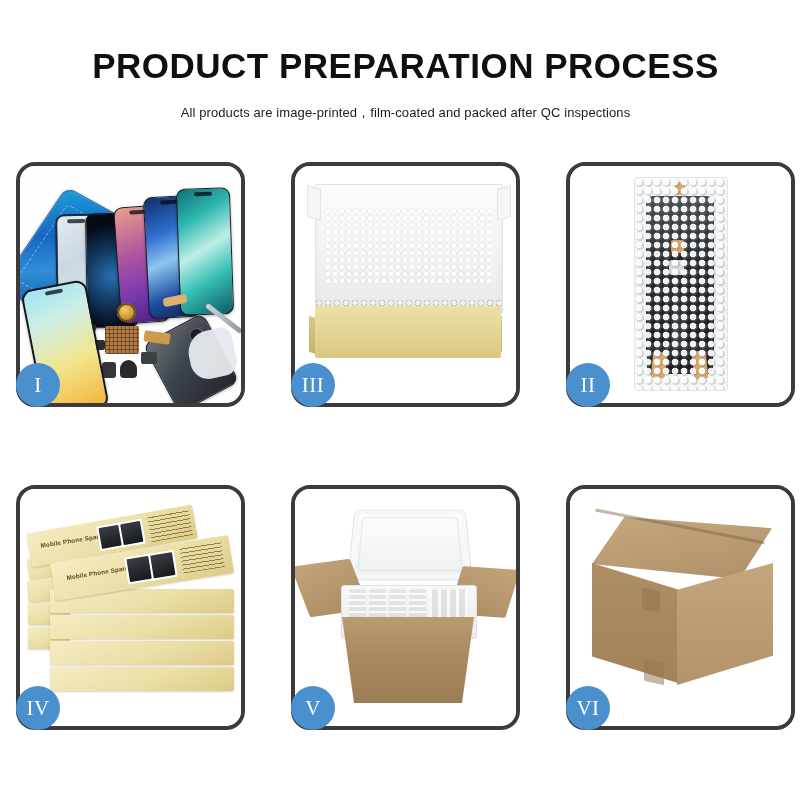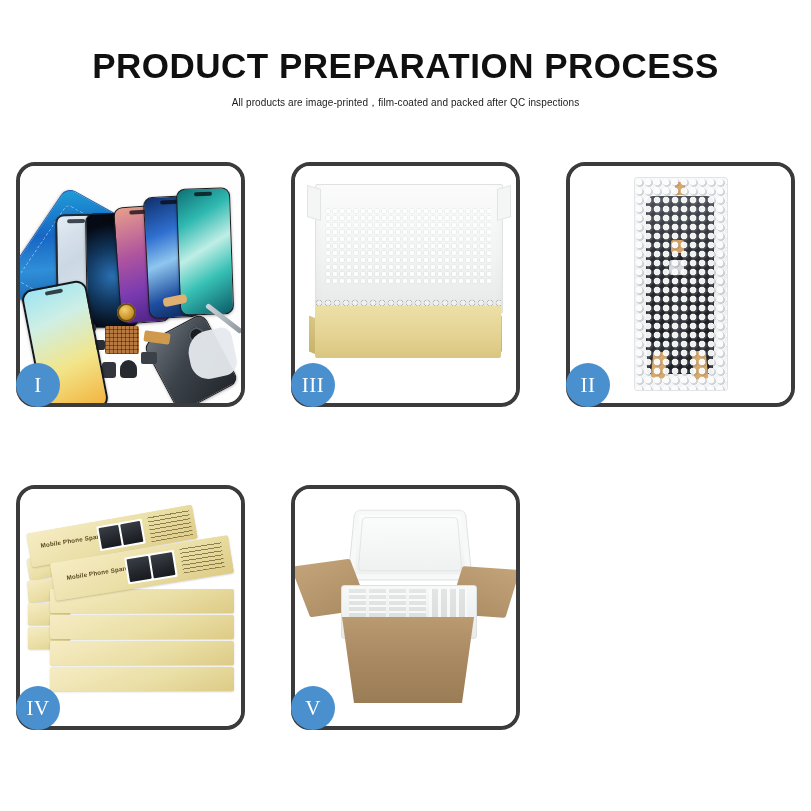--- a/index.html
+++ b/index.html
@@ -33,23 +33,23 @@
     margin: 0;
     padding-top: 48px;
     font-size: 35px;
     font-weight: 700;
     letter-spacing: 0.5px;
     color: #101010;
     font-family: "Liberation Sans", sans-serif;
     line-height: 1.05;
   }
   .subtitle {
-    margin: 0;
+    margin: 8px;
     padding-top: 11px;
-    font-size: 10px;
+    font-size: 13px;
     font-weight: 400;
     color: #1a1a1a;
     letter-spacing: 0.1px;
     font-family: "Liberation Sans", sans-serif;
   }
 
   
   .grid {
     position: absolute;
     top: 162px;
@@ -673,15 +673,26 @@
           <span class="col"></span>
           <span class="col"></span>
           <span class="col"></span>
           <span class="col wide"></span>
         </div>
         <div class="carton-body"></div>
       </div>
       <div class="badge">V</div>
     </div>
 
+    <div class="panel">
+      <div class="panel-inner p6">
+        <div class="ctn ctn-top"></div>
+        <div class="ctn ctn-left"></div>
+        <div class="ctn ctn-right"></div>
+        <div class="ctn ctn-seam"></div>
+        <div class="ctn ctn-tapeA"></div>
+        <div class="ctn ctn-tapeB"></div>
+      </div>
+      <div class="badge">VI</div>
+    </div>
 
   </div>
 </div>
 
 </body></html>

